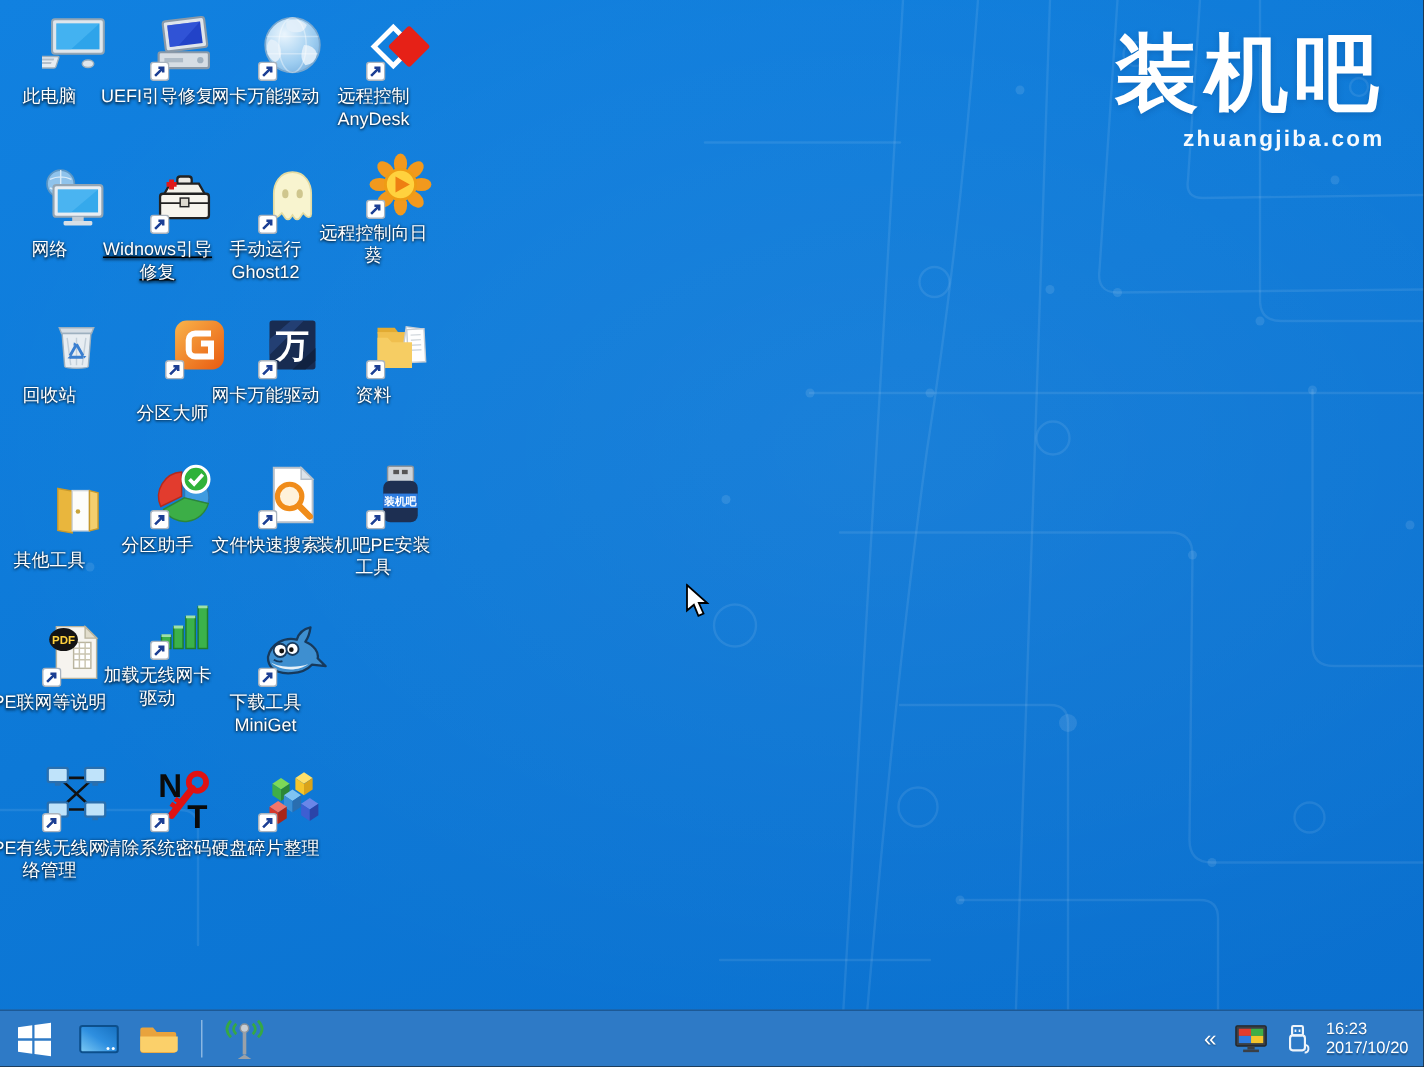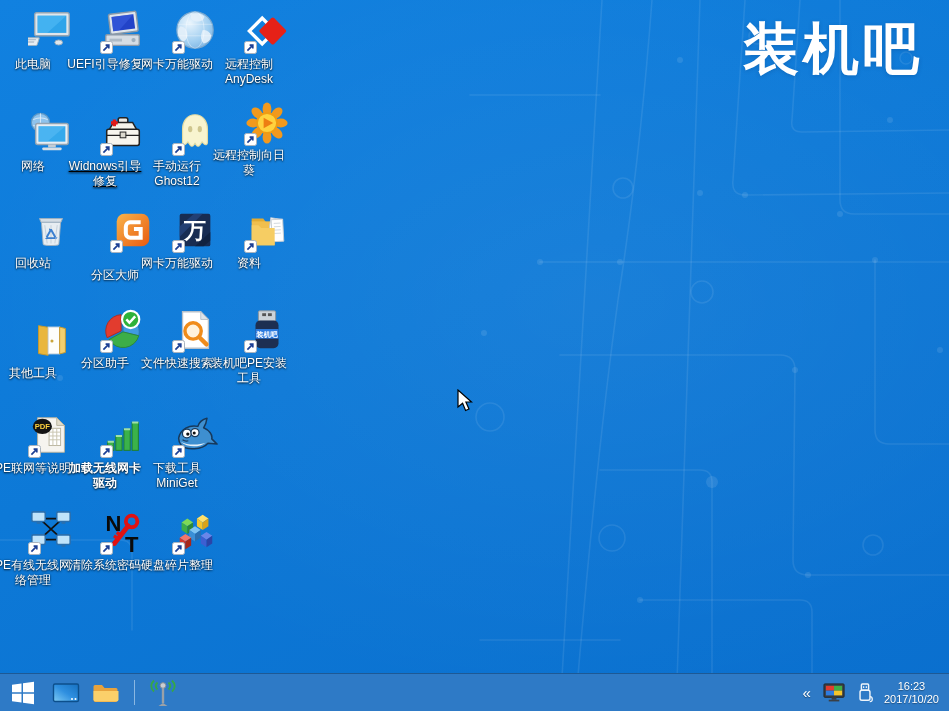--- a/index.html
+++ b/index.html
@@ -27,21 +27,21 @@
   
   .taskbar{position:absolute;left:0;right:0;bottom:0;height:37px;background:#2e7ac6;
     border-top:1px solid rgba(9,48,88,.45);display:flex;align-items:center;}
   .tb-btn{height:37px;display:flex;align-items:center;justify-content:center;}
   .tb-start{width:46px;}
   .tb-ico{width:40px;}
   .sep{width:1px;height:25px;background:rgba(215,233,250,.55);margin:0 8px;}
   .tray{margin-left:auto;display:flex;align-items:center;gap:10px;padding-right:10px;color:#fff;}
   .chev{font-size:15px;line-height:1;padding:0 2px;text-shadow:0 1px 1px rgba(0,0,0,.4);}
   .tray-ico{display:flex;align-items:center;}
-  .clock{text-align:center;font-size:11px;line-height:13px;text-shadow:0 1px 1px rgba(0,0,0,.35);}
+  .clock{text-align:left;font-size:11px;line-height:13px;text-shadow:0 1px 1px rgba(0,0,0,.35);}
   .cursor{position:absolute;left:456px;top:389px;width:17px;height:24px;pointer-events:none;z-index:50;}
 </style>
 </head>
 <body>
 
 <div class="stage">
 
   <svg class="circuit" width="949" height="711" viewBox="0 0 949 711">
     <g fill="none" stroke="#ffffff" stroke-opacity="0.085" stroke-width="1.6" stroke-linejoin="round" stroke-linecap="round">
       <path d="M602 0 L560 711"></path>
@@ -80,20 +80,21 @@
         <circle cx="484" cy="333" r="3"></circle>
         <circle cx="940" cy="350" r="3"></circle>
       <circle cx="890" cy="120" r="3"></circle>
         <circle cx="680" cy="60" r="3"></circle>
         <circle cx="60" cy="378" r="3"></circle>
     </g>
   </svg>
 
   <div class="logo">
     <div class="logo-title">装机吧</div>
+    <div class="logo-sub">zhuangjiba.com</div>
   </div>
 
   <div>
       <div class="cell" style="left: 2px; top: 8px;">
       <span class="art">
           <svg viewBox="0 0 48 48">
             <rect x="7" y="5" width="36" height="24" rx="2" fill="#dfe6ec" stroke="#93a5b4" stroke-width="1.4"></rect>
             <rect x="10" y="8" width="30" height="18" fill="#2ea4ea"></rect>
             <path d="M10 8 h30 l-20 18 h-10 z" fill="#55bdf5" opacity=".55"></path>
             <g transform="skewX(-18)">
@@ -387,21 +388,21 @@
           </svg>
           <span class="sc">
             <svg viewBox="0 0 13 13">
               <rect x="0.5" y="0.5" width="12" height="12" rx="2" fill="#fff" stroke="#aab4bf"></rect>
               <path d="M3.4 9.6 L8.6 4.4 M8.8 7.4 V4.2 H5.6" stroke="#1c3f94" stroke-width="1.7" fill="none"></path>
             </svg>
           </span>
         </span>
       <div class="lbl">PE联网等说明</div>
     </div>
-      <div class="cell" style="left: 74px; top: 412px; font-weight: bold;">
+      <div class="cell" style="left: 74px; top: 394px;">
       <span class="art">
           <svg viewBox="0 0 48 48">
             <g fill="#3bb24a" stroke="#1e7d2c">
               <rect x="8" y="31" width="6.5" height="9"></rect>
               <rect x="16.5" y="25" width="6.5" height="15"></rect>
               <rect x="25" y="18" width="6.5" height="22"></rect>
               <rect x="33.5" y="11" width="6.5" height="29"></rect>
             </g>
             <path d="M8 31 h6.5 M16.5 25 h6.5 M25 18 h6.5 M33.5 11 h6.5" stroke="#9fe0a8" stroke-width="2"></path>
           </svg>

